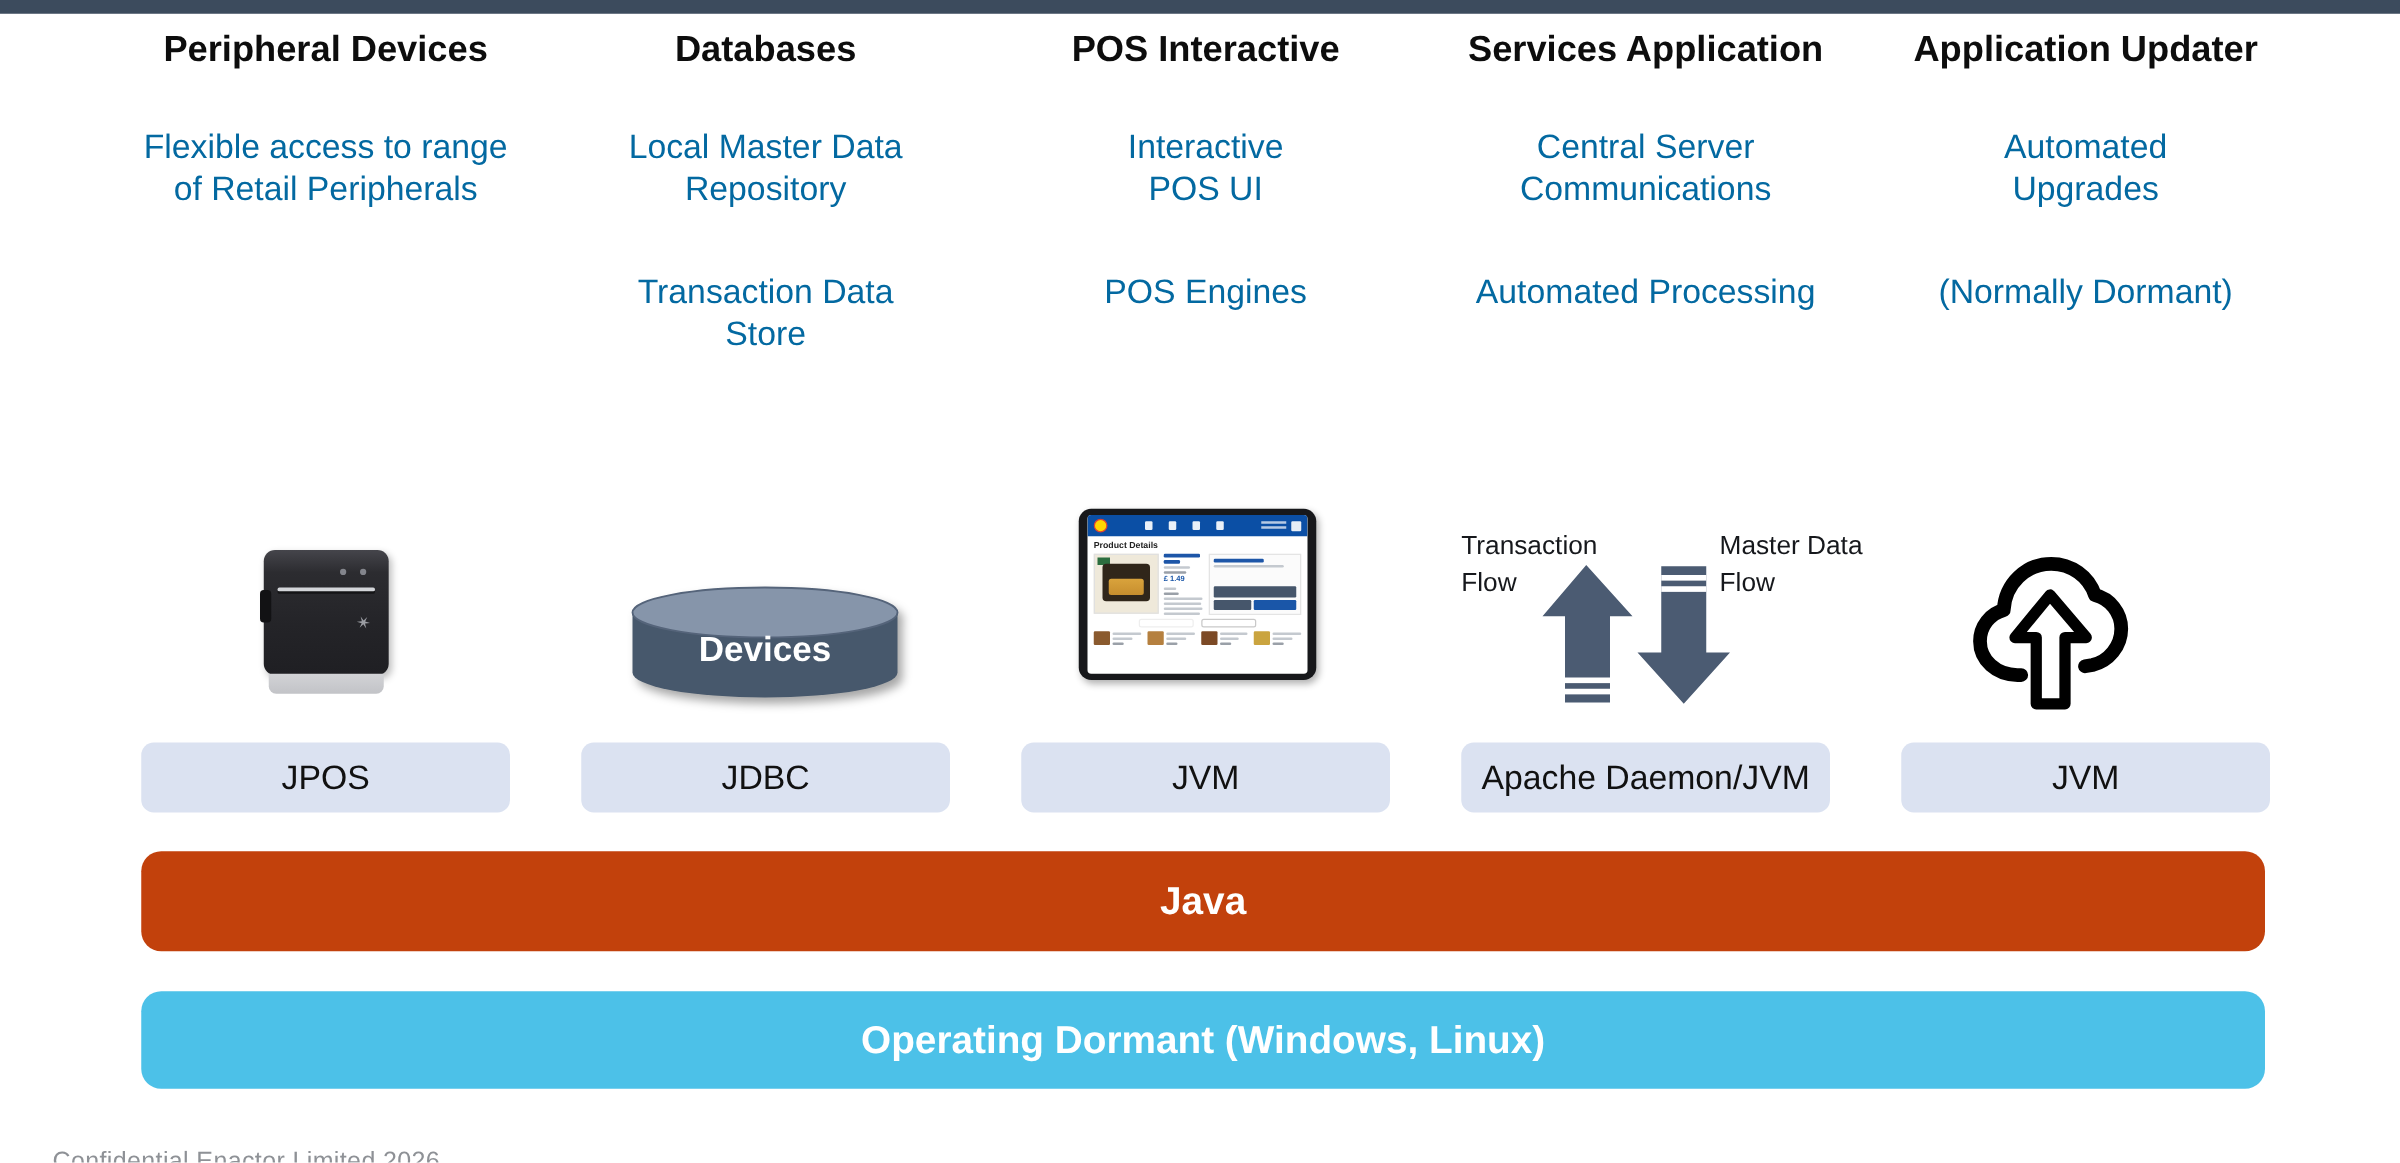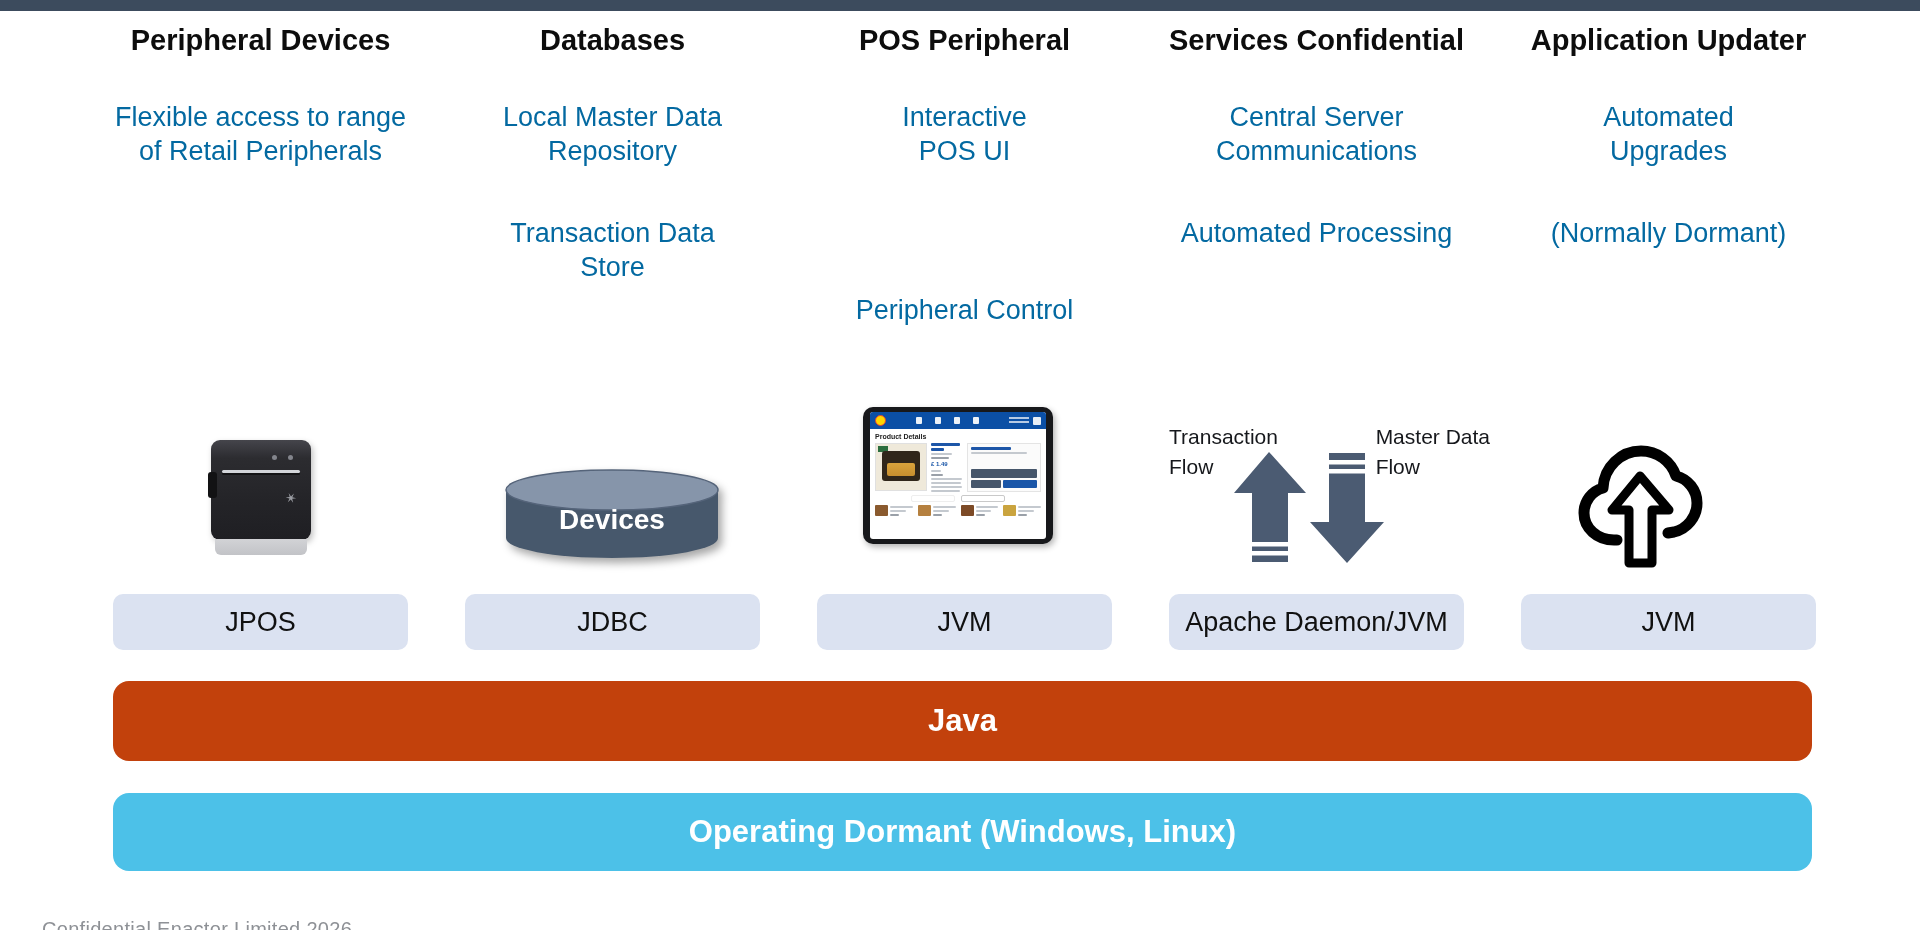--- a/index.html
+++ b/index.html
@@ -150,24 +150,24 @@
             <path d="M4 22 V 70 A 106 20 0 0 0 216 70 V 22 Z" fill="#47586c"></path>
             <ellipse cx="110" cy="22" rx="106" ry="20" fill="#8695aa" stroke="#55647a" stroke-width="1.5"></ellipse>
           </svg>
           <div class="db-label">Devices</div>
         </div>
       </div>
       <div class="runtime-box">JDBC</div>
     </div>
 
     <div class="col">
-      <div class="col-title">POS Peripheral</div>
+      <div class="col-title">POS Interactive</div>
       <div class="desc r1">Interactive
 POS UI</div>
-      <div class="desc r3">Peripheral Control</div>
+      <div class="desc r2">POS Engines</div>
       <div class="icon-zone">
         <div class="tablet">
           <div class="t-screen">
             <div class="t-header">
               <div class="t-logo"></div>
               <div class="t-hicons">
                 <span class="t-hicon"></span>
                 <span class="t-hicon"></span>
                 <span class="t-hicon"></span>
                 <span class="t-hicon"></span>
@@ -250,21 +250,21 @@
                   </div>
               </div>
             </div>
           </div>
         </div>
       </div>
       <div class="runtime-box">JVM</div>
     </div>
 
     <div class="col">
-      <div class="col-title">Services Confidential</div>
+      <div class="col-title">Services Application</div>
       <div class="desc r1">Central Server
 Communications</div>
       <div class="desc r2">Automated Processing</div>
       <div class="icon-zone">
         <div class="flow-left">Transaction
 Flow</div>
         <div class="flow-right">Master Data
 Flow</div>
         <svg class="arrows-svg" width="155" height="115" viewBox="0 0 155 115">
           <path d="M37 2 L74 43 H56 V112 H20 V43 H2 Z" fill="#4b5b72"></path>

